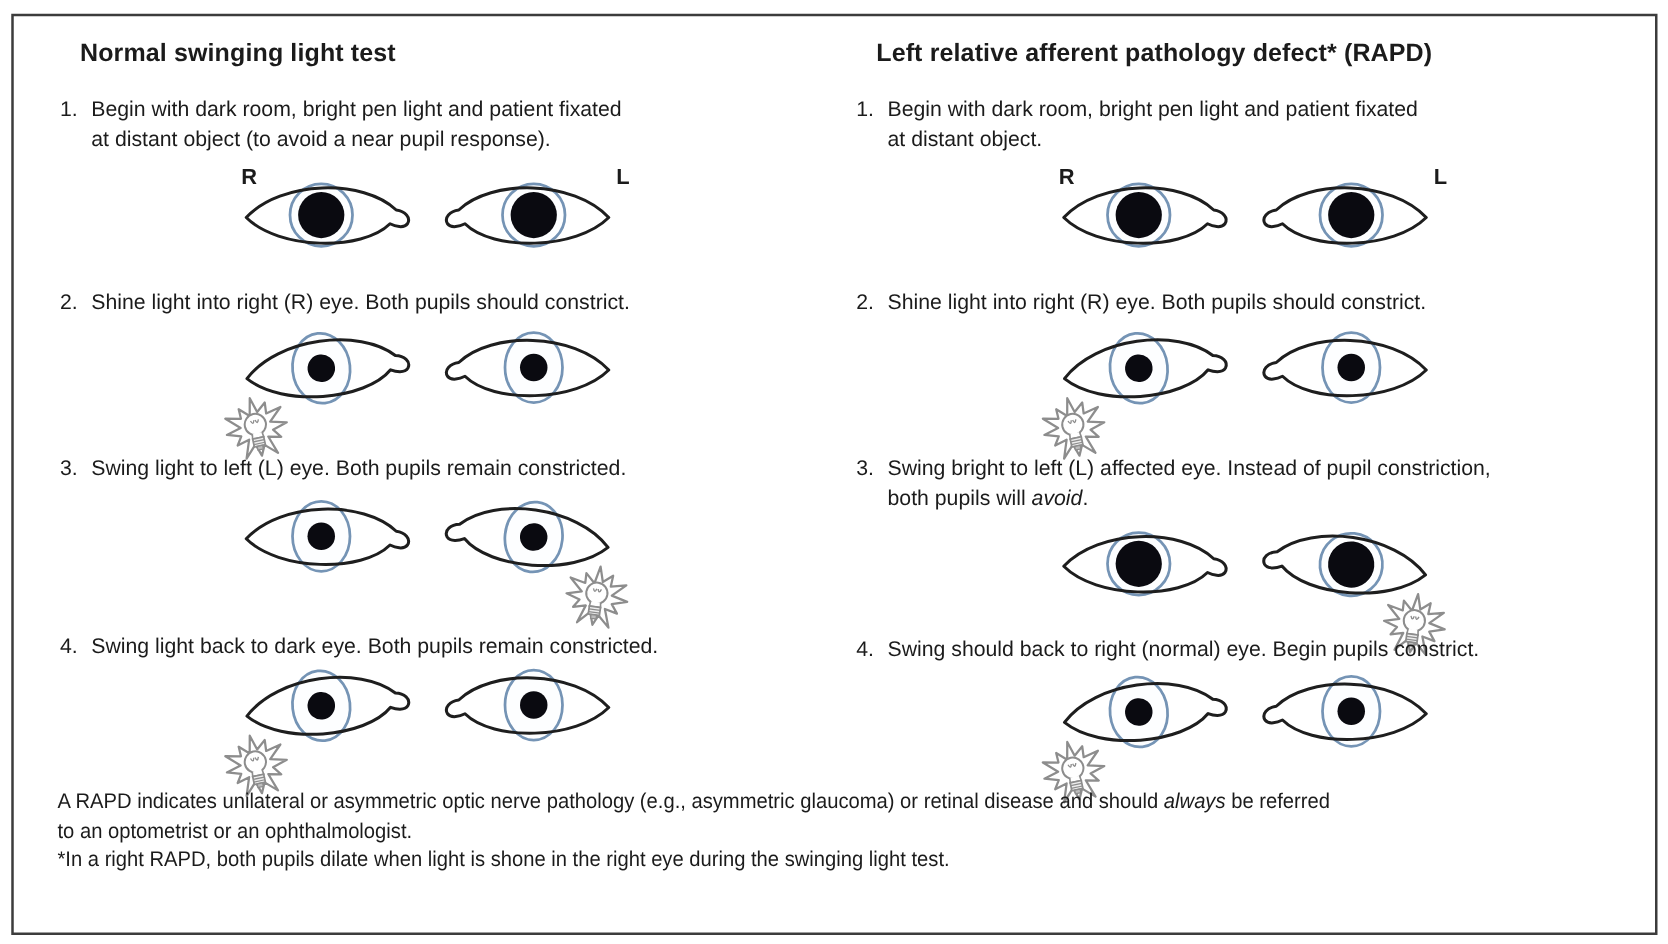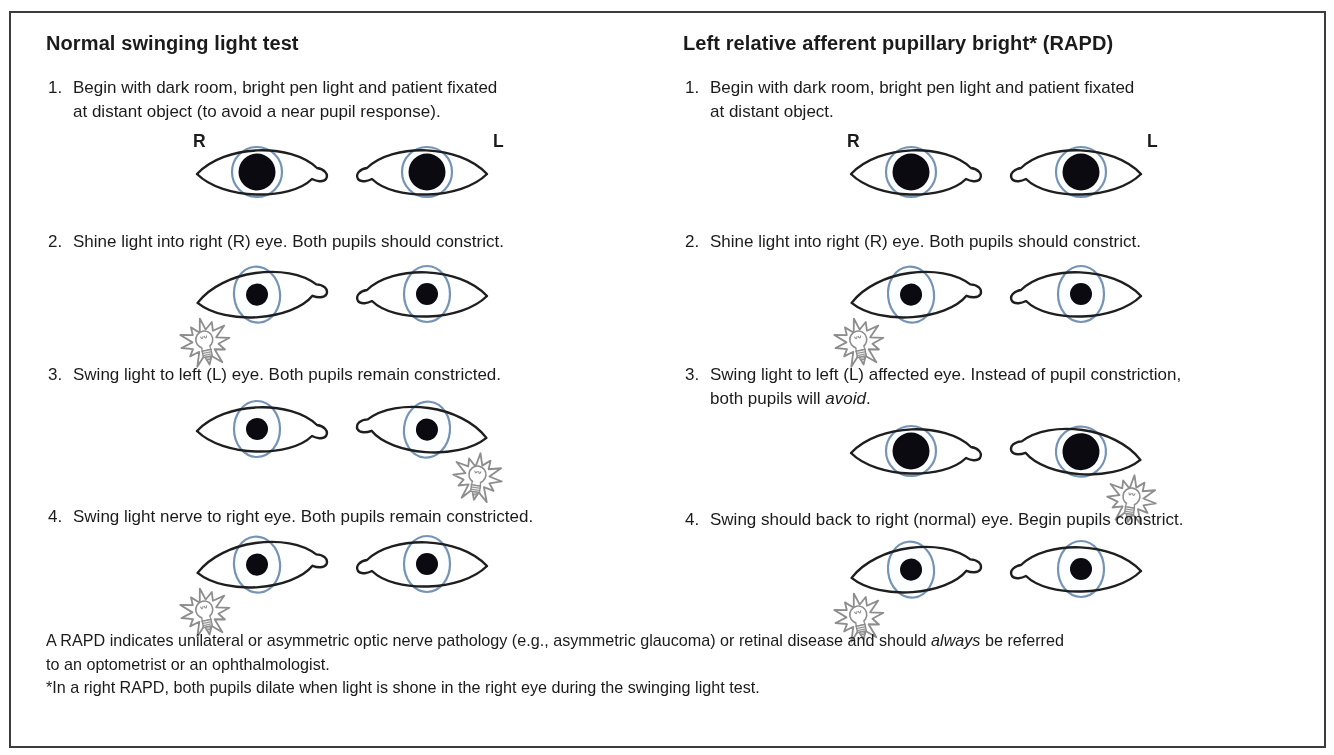--- a/index.html
+++ b/index.html
@@ -5,21 +5,21 @@
   html,body{margin:0;padding:0;}
   body{
     width:1334px;height:755px;background:#ffffff;position:relative;
     font-family:"Liberation Sans",sans-serif;color:#1b1b1b;
     -webkit-font-smoothing:antialiased;
   }
   .frame{position:absolute;left:9px;top:11px;width:1313px;height:733px;border:2px solid #3c3c3c;background:#fff;}
   .col{position:absolute;top:12px;}
   .col-left{left:46px;width:630px;height:620px;}
   .col-right{left:683px;width:645px;height:620px;}
-  .title{position:absolute;top:20px;left:0;font-size:20px;font-weight:bold;letter-spacing:.1px;white-space:nowrap;}
+  .title{position:absolute;top:20px;left:18px;font-size:20px;font-weight:bold;letter-spacing:.1px;white-space:nowrap;}
   .step{position:absolute;left:2px;display:flex;font-size:17px;line-height:23.5px;}
   .num{flex:none;width:25px;}
   .stext{white-space:pre-line;}
   .stext b{font-weight:normal;}
   .stext i{font-style:italic;}
   .eyes{position:absolute;width:400px;height:128px;}
   .eyes svg{display:block;margin:0 auto;}
   .eyelab{position:absolute;top:-2px;font-weight:bold;font-size:17.5px;}
   .footnote{position:absolute;left:46px;top:629px;width:1330px;font-size:17px;line-height:23.5px;
     transform:scaleX(.95);transform-origin:left top;}
@@ -114,21 +114,21 @@
           <rect x="-4.5" y="7.5" width="9" height="6.5" fill="#ededed" stroke="#8d8d8d" stroke-width="1.4"></rect>
           <line x1="-4.5" y1="9.8" x2="4.5" y2="9.8" stroke="#8d8d8d" stroke-width="1"></line>
           <line x1="-4.5" y1="12" x2="4.5" y2="12" stroke="#8d8d8d" stroke-width="1"></line>
           <rect x="-2.2" y="14" width="4.4" height="3" fill="#bdbdbd" stroke="#8d8d8d" stroke-width="1"></rect>
         </g>
       </svg>
     </div>
 
   <div class="step" style="top:493px">
     <span class="num">4.</span>
-    <span class="stext"><b>Swing light nerve to right eye.</b><span> Both pupils remain constricted.</span></span>
+    <span class="stext"><b>Swing light back to dark eye.</b><span> Both pupils remain constricted.</span></span>
   </div>
   <div class="eyes" style="top:513px;left:95px">
       <svg width="340" height="128" viewBox="0 0 340 128">
         <g transform="translate(22 8) rotate(-6 70 31)">
           <ellipse cx="64" cy="31" rx="23" ry="28" fill="#fdfeff" stroke="#7594b5" stroke-width="2.2"></ellipse>
           <circle cx="64" cy="31" r="11" fill="#0a0a10"></circle>
           <path d="M4 33 C32 3 98 2 124 27 C131 28 136 33 133 38 C130 42 123 40 119 38 C97 60 30 59 4 33" fill="none" stroke="#1e1e1e" stroke-width="2.4" stroke-linejoin="round" stroke-linecap="round"></path>
         </g>
         <g transform="translate(180 8)">
           <g transform="translate(140 0) scale(-1 1)">
@@ -145,21 +145,21 @@
           <rect x="-4.5" y="7.5" width="9" height="6.5" fill="#ededed" stroke="#8d8d8d" stroke-width="1.4"></rect>
           <line x1="-4.5" y1="9.8" x2="4.5" y2="9.8" stroke="#8d8d8d" stroke-width="1"></line>
           <line x1="-4.5" y1="12" x2="4.5" y2="12" stroke="#8d8d8d" stroke-width="1"></line>
           <rect x="-2.2" y="14" width="4.4" height="3" fill="#bdbdbd" stroke="#8d8d8d" stroke-width="1"></rect>
         </g>
       </svg>
     </div>
 </div>
 
 <div class="col col-right">
-  <div class="title">Left relative afferent pupillary bright* (RAPD)</div>
+  <div class="title">Left relative afferent pathology defect* (RAPD)</div>
 
   <div class="step" style="top:64px">
     <span class="num">1.</span>
     <span class="stext"><b></b><span>Begin with dark room, bright pen light and patient fixated
 at distant object.</span></span>
   </div>
   <div class="eyes" style="top:121px;left:112px">
       <svg width="340" height="128" viewBox="0 0 340 128">
         <g transform="translate(22 8)">
           <circle cx="64" cy="31" r="25" fill="#fdfeff" stroke="#7594b5" stroke-width="2.2"></circle>
@@ -204,21 +204,21 @@
           <rect x="-4.5" y="7.5" width="9" height="6.5" fill="#ededed" stroke="#8d8d8d" stroke-width="1.4"></rect>
           <line x1="-4.5" y1="9.8" x2="4.5" y2="9.8" stroke="#8d8d8d" stroke-width="1"></line>
           <line x1="-4.5" y1="12" x2="4.5" y2="12" stroke="#8d8d8d" stroke-width="1"></line>
           <rect x="-2.2" y="14" width="4.4" height="3" fill="#bdbdbd" stroke="#8d8d8d" stroke-width="1"></rect>
         </g>
       </svg>
     </div>
 
   <div class="step" style="top:351px">
     <span class="num">3.</span>
-    <span class="stext"><b>Swing light to left (L) affected eye.</b><span> Instead of pupil constriction,
+    <span class="stext"><b>Swing bright to left (L) affected eye.</b><span> Instead of pupil constriction,
 both pupils will </span><i>avoid</i><span>.</span></span>
   </div>
   <div class="eyes" style="top:400px;left:112px">
       <svg width="340" height="128" viewBox="0 0 340 128">
         <g transform="translate(22 8)">
           <circle cx="64" cy="31" r="25" fill="#fdfeff" stroke="#7594b5" stroke-width="2.2"></circle>
           <circle cx="64" cy="31" r="18.5" fill="#0a0a10"></circle>
           <path d="M4 33 C32 3 98 2 124 27 C131 28 136 33 133 38 C130 42 123 40 119 38 C97 60 30 59 4 33" fill="none" stroke="#1e1e1e" stroke-width="2.4" stroke-linejoin="round" stroke-linecap="round"></path>
         </g>
         <g transform="translate(180 8) rotate(6 70 31)">

